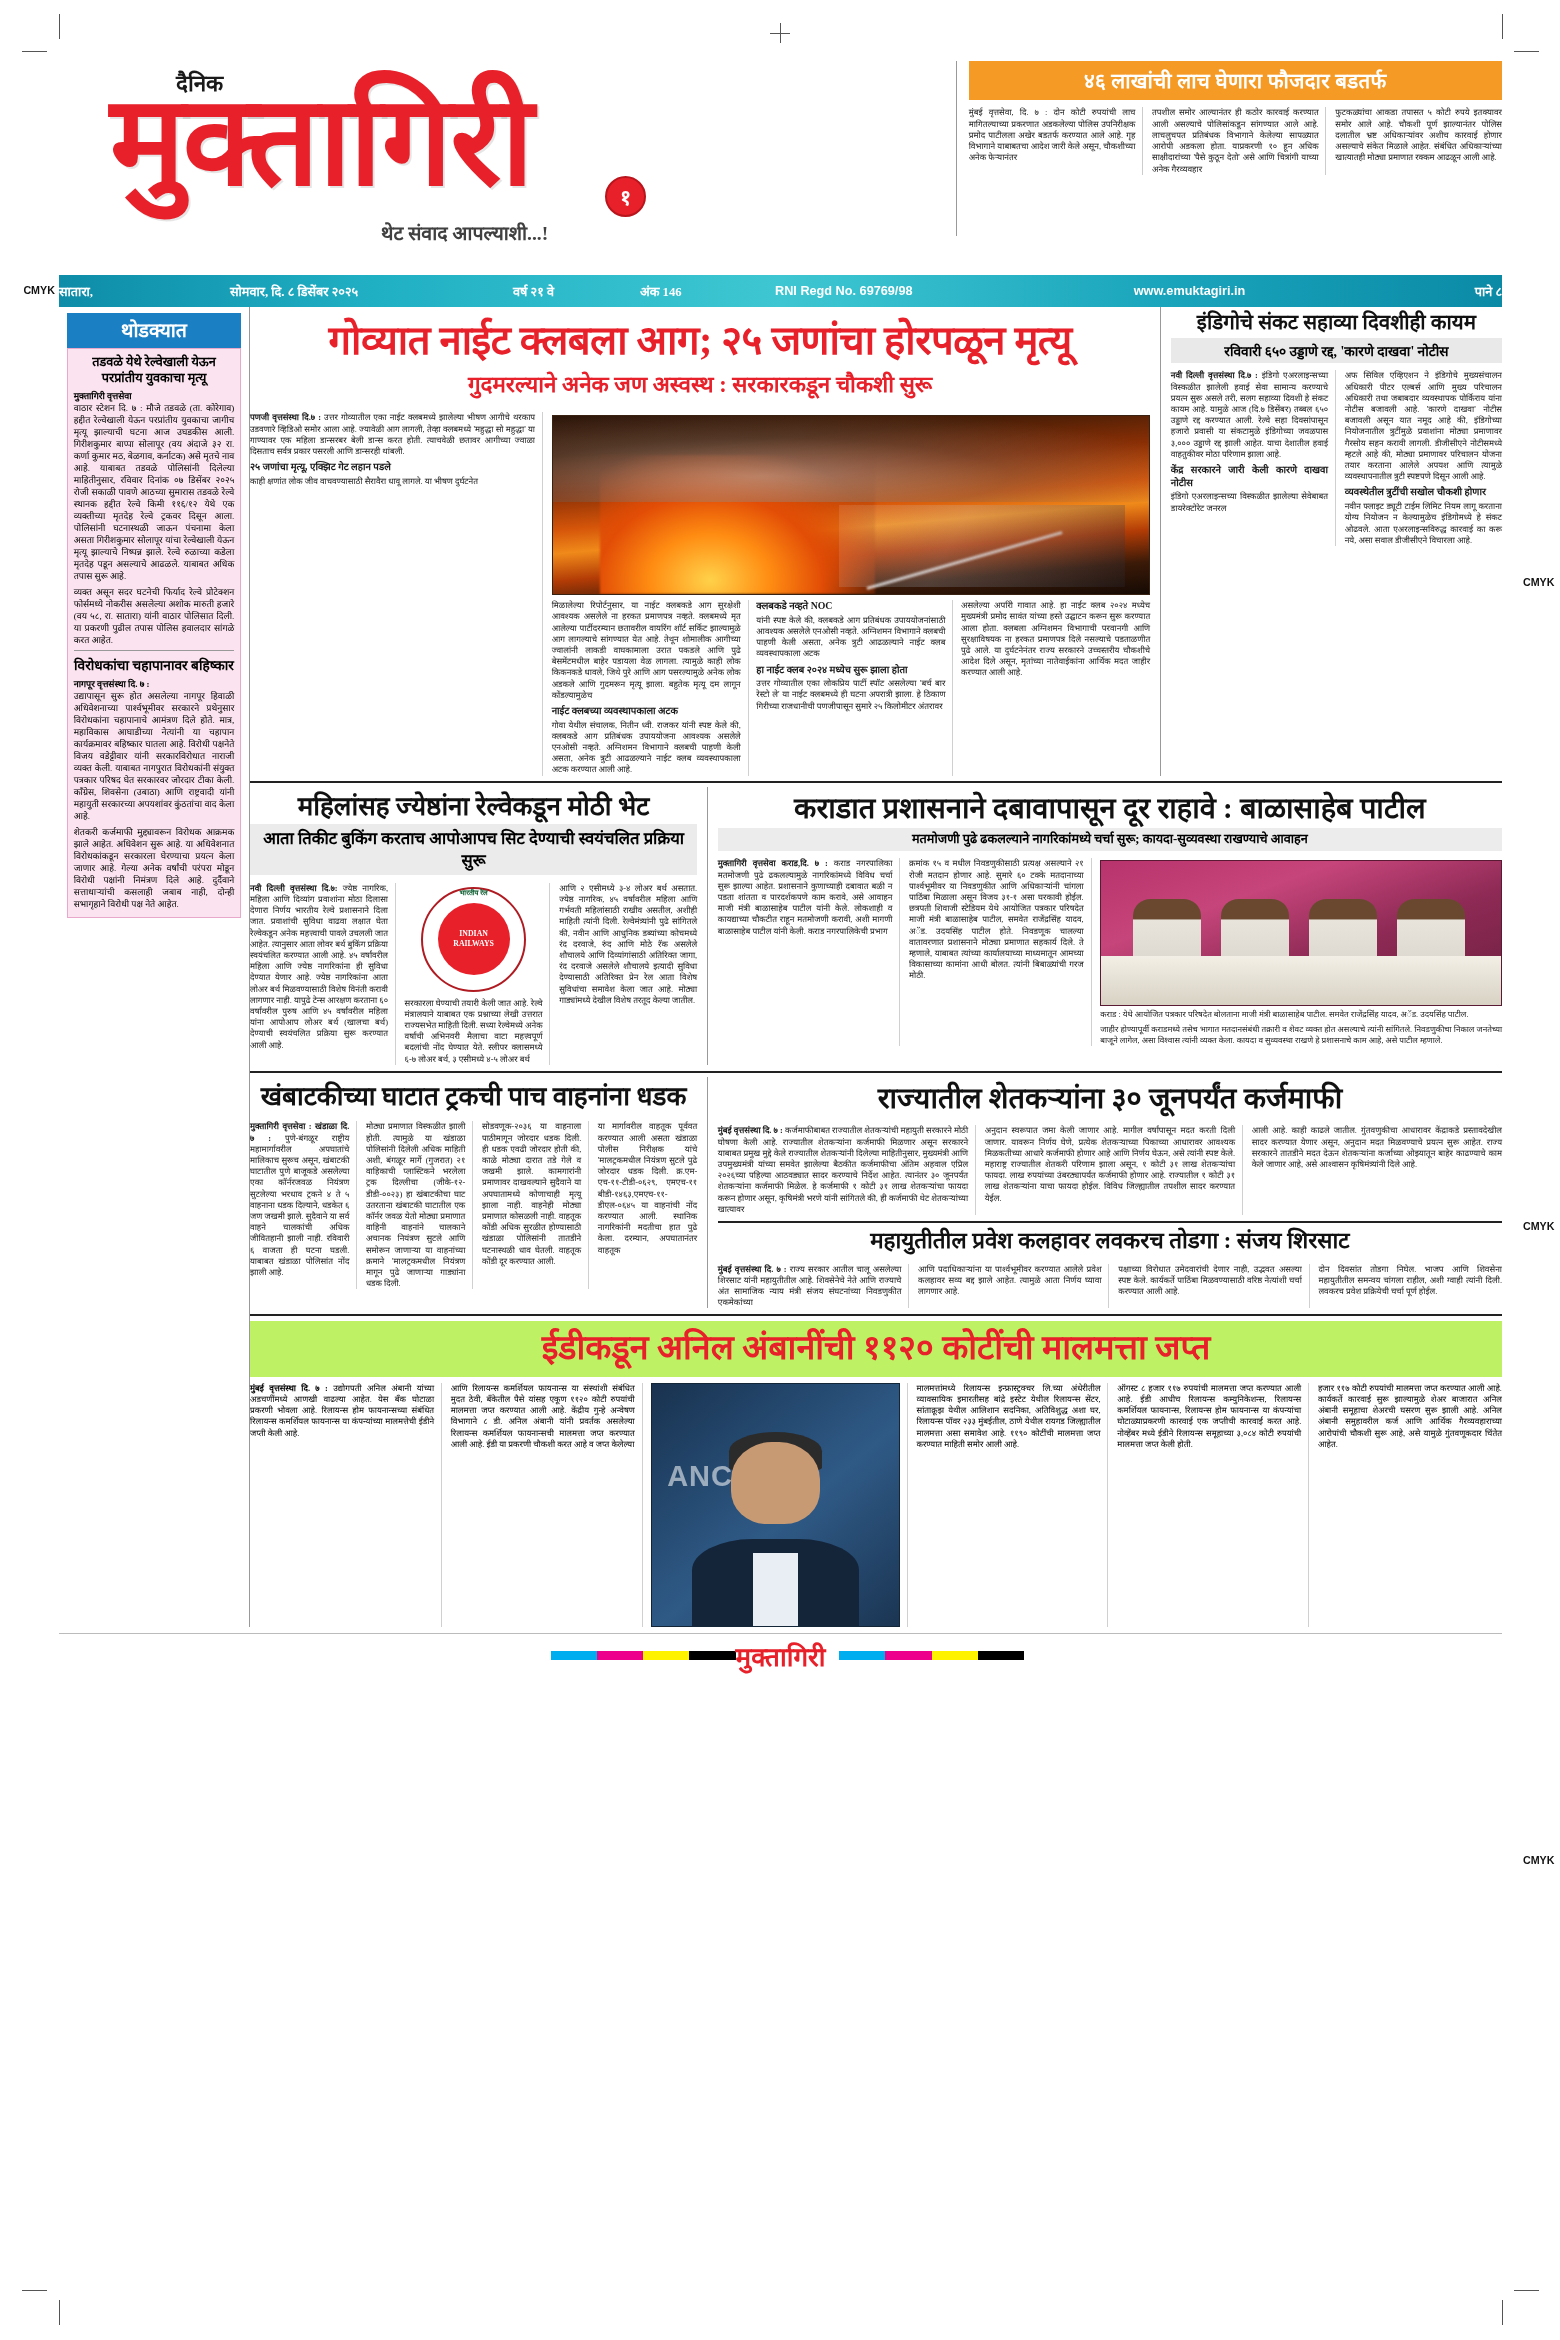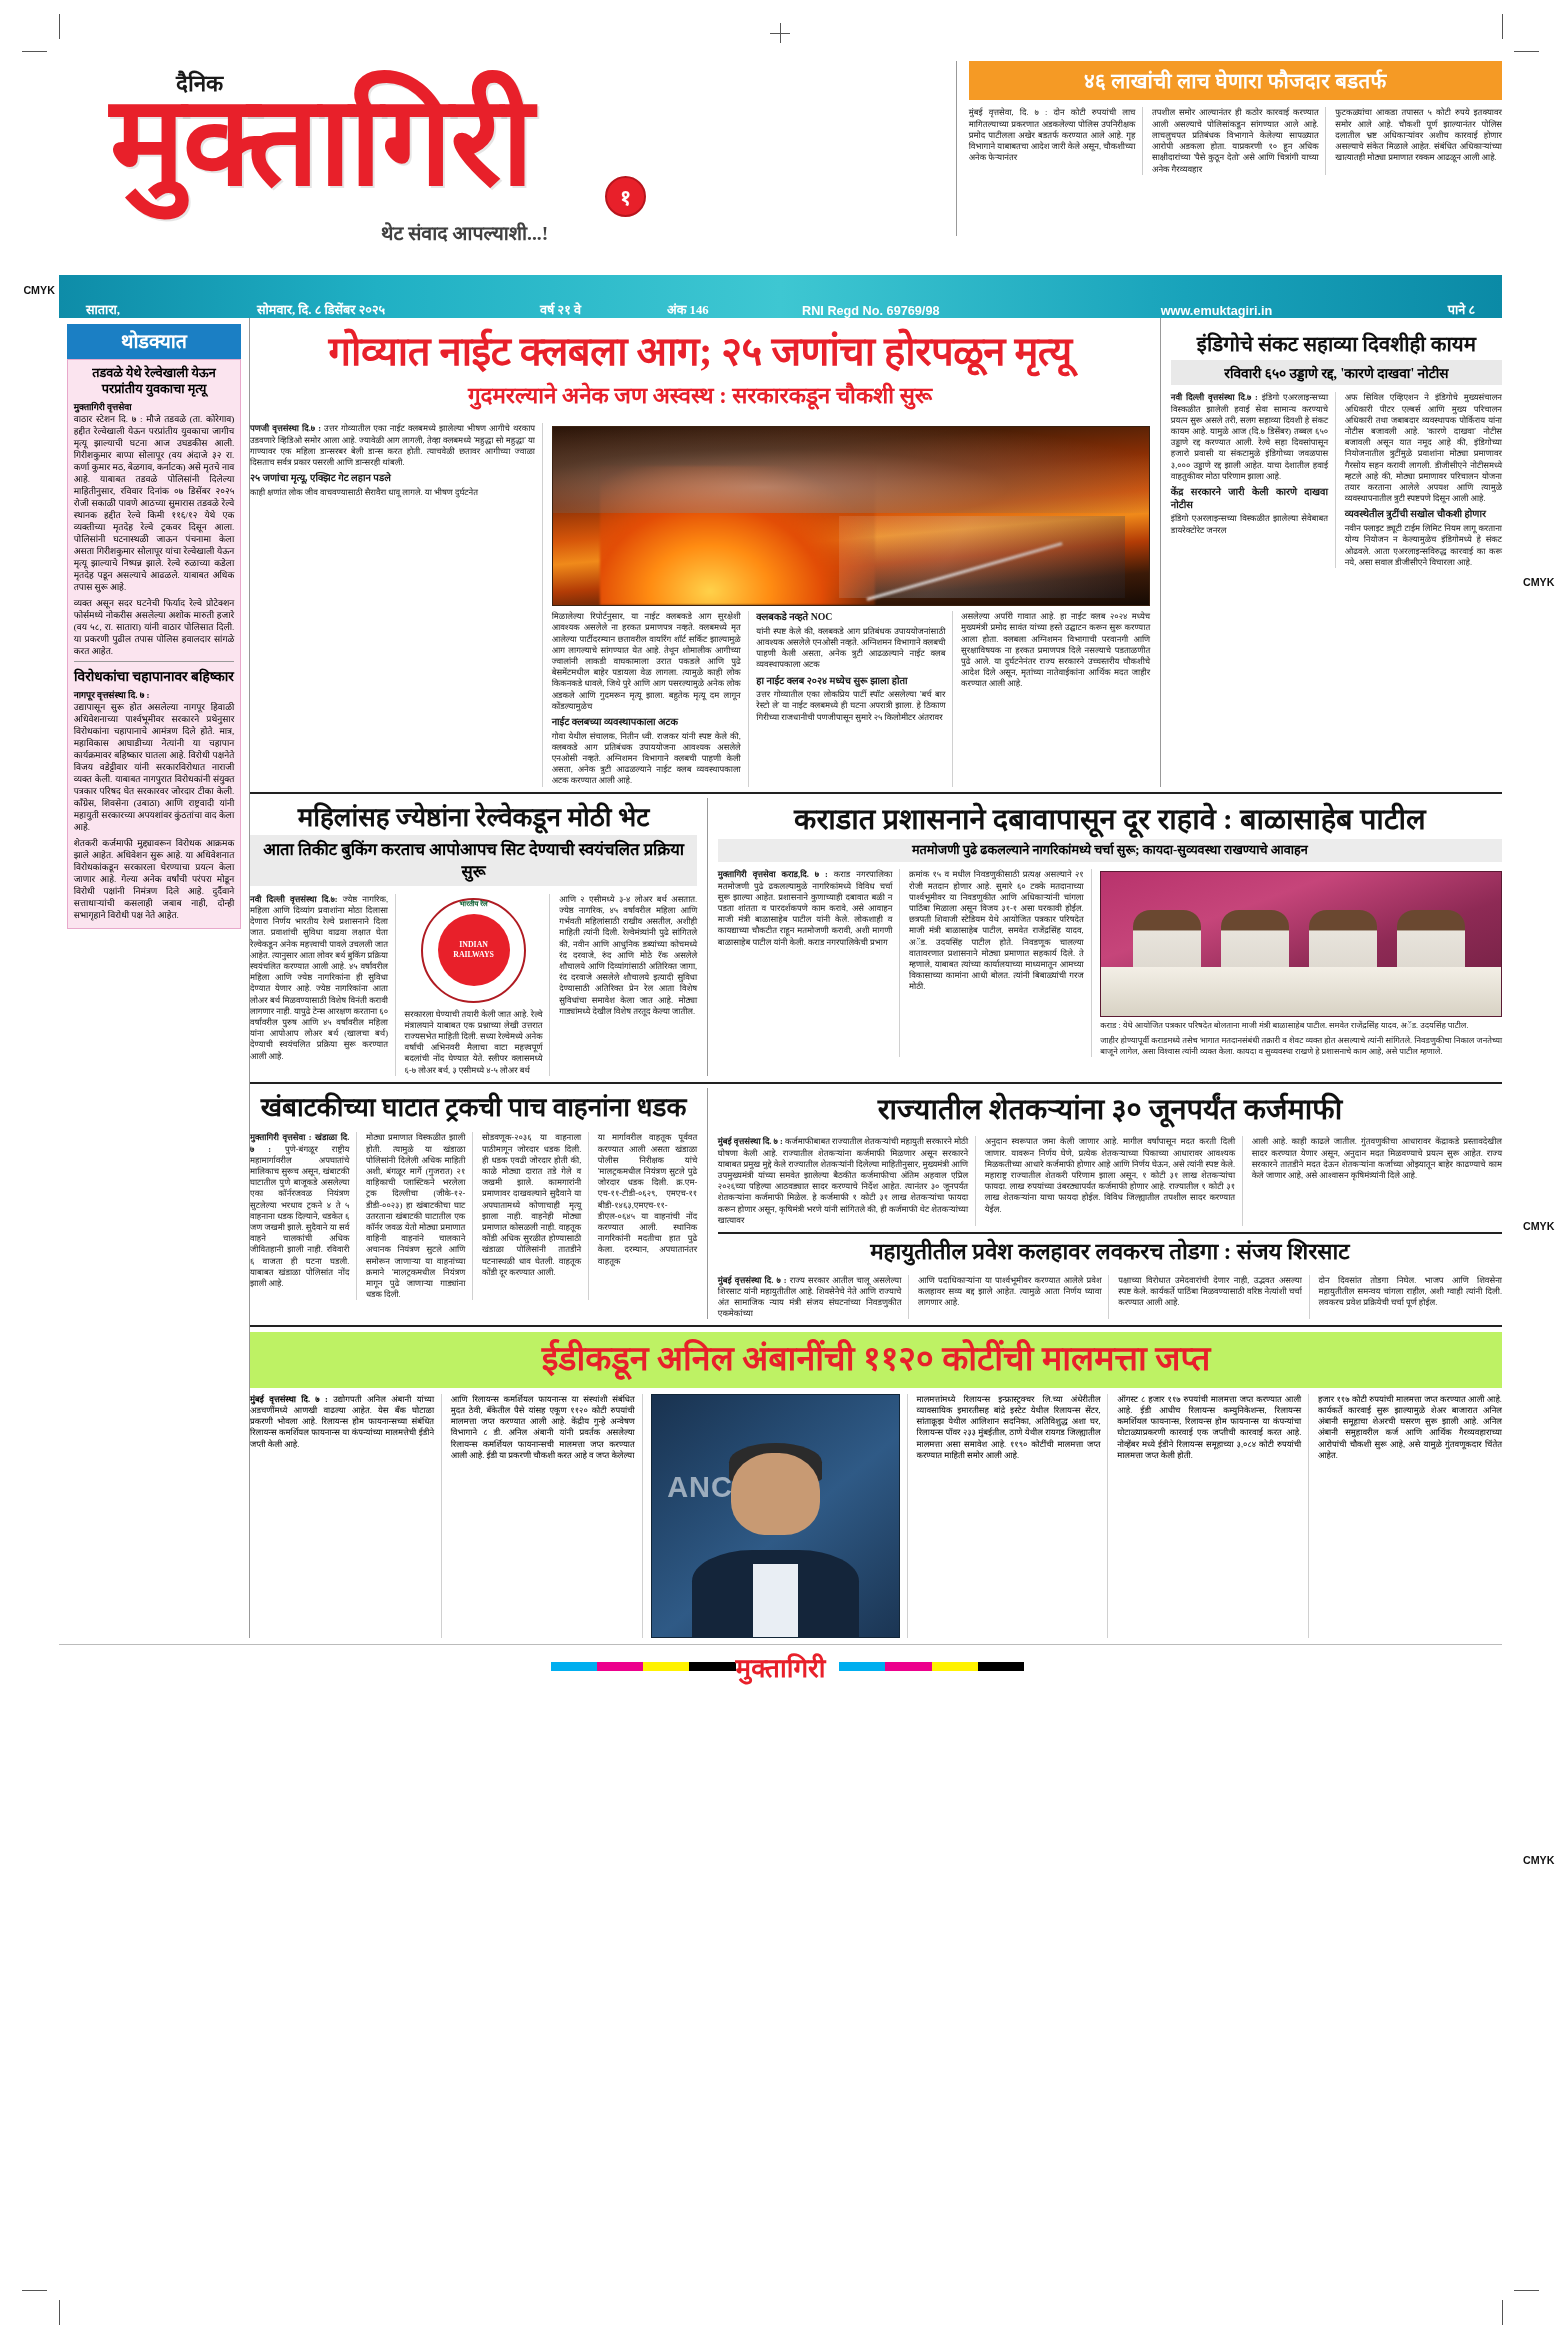--- a/index.html
+++ b/index.html
@@ -79,26 +79,26 @@
   }
   .tr-col {
     flex: 1; font-size: 8.4px; line-height: 11.3px;
     text-align: justify; color: #1a1a1a;
     border-right: 1px solid #ccc; padding-right: 6.8px;
   }
   .tr-col:last-child { border-right: none; padding-right: 0; }
 
   
   .infobar {
-    height: 43px;
+    height: 32px;
     background: linear-gradient(90deg,#0e8ca8 0%, #20b0c4 22%, #3ec7d2 50%, #19a3bb 78%, #0b8aa6 100%);
-    color: #fff; display: flex; align-items: flex-end;
+    color: #fff; display: flex; align-items: center;
     font-size: 12.7px; font-weight: bold;
     font-family: "Liberation Serif", serif;
-    padding: 0 27px;
+    padding: 0 0;
   }
   .infobar span { white-space: nowrap; }
   .ib-1 { width: 171px; }
   .ib-2 { width: 283px; }
   .ib-3 { width: 127px; }
   .ib-4 { width: 135px; }
   .ib-5 { width: 273px; font-family:"Liberation Sans",sans-serif; font-size:12.7px;}
   .ib-6 { width: 283px; text-align: center; font-family:"Liberation Sans",sans-serif;}
   .ib-7 { flex: 1; text-align: right; }
 
@@ -119,21 +119,21 @@
   .lead-sub {
     color: #e8202a; font-size: 22.4px; font-weight: bold;
     text-align: center; padding-bottom: 5.9px;
   }
   .sec1 { display: flex; }
   .sec1-main { flex: 1; border-right: 1px solid #999; padding-right: 9.8px;}
   .sec1-right { width: 341px; padding-left: 9.8px; }
 
   .rt-head {
     font-size: 20.5px; font-weight: bold; text-align: center;
-    color: #111; line-height: 25px; padding-top: 14px;
+    color: #111; line-height: 25px; padding-top: 3px;
   }
   .rt-sub {
     font-size: 13.7px; font-weight: bold; text-align: center;
     background: #e9e9e9; padding: 2.9px 2px; margin-top: 2.9px;
   }
 
   .artcols { display: flex; gap: 8.8px; margin-top: 7.8px; }
   .artcol {
     flex: 1; font-size: 8.4px; line-height: 11.2px;
     text-align: justify; color: #1a1a1a;

